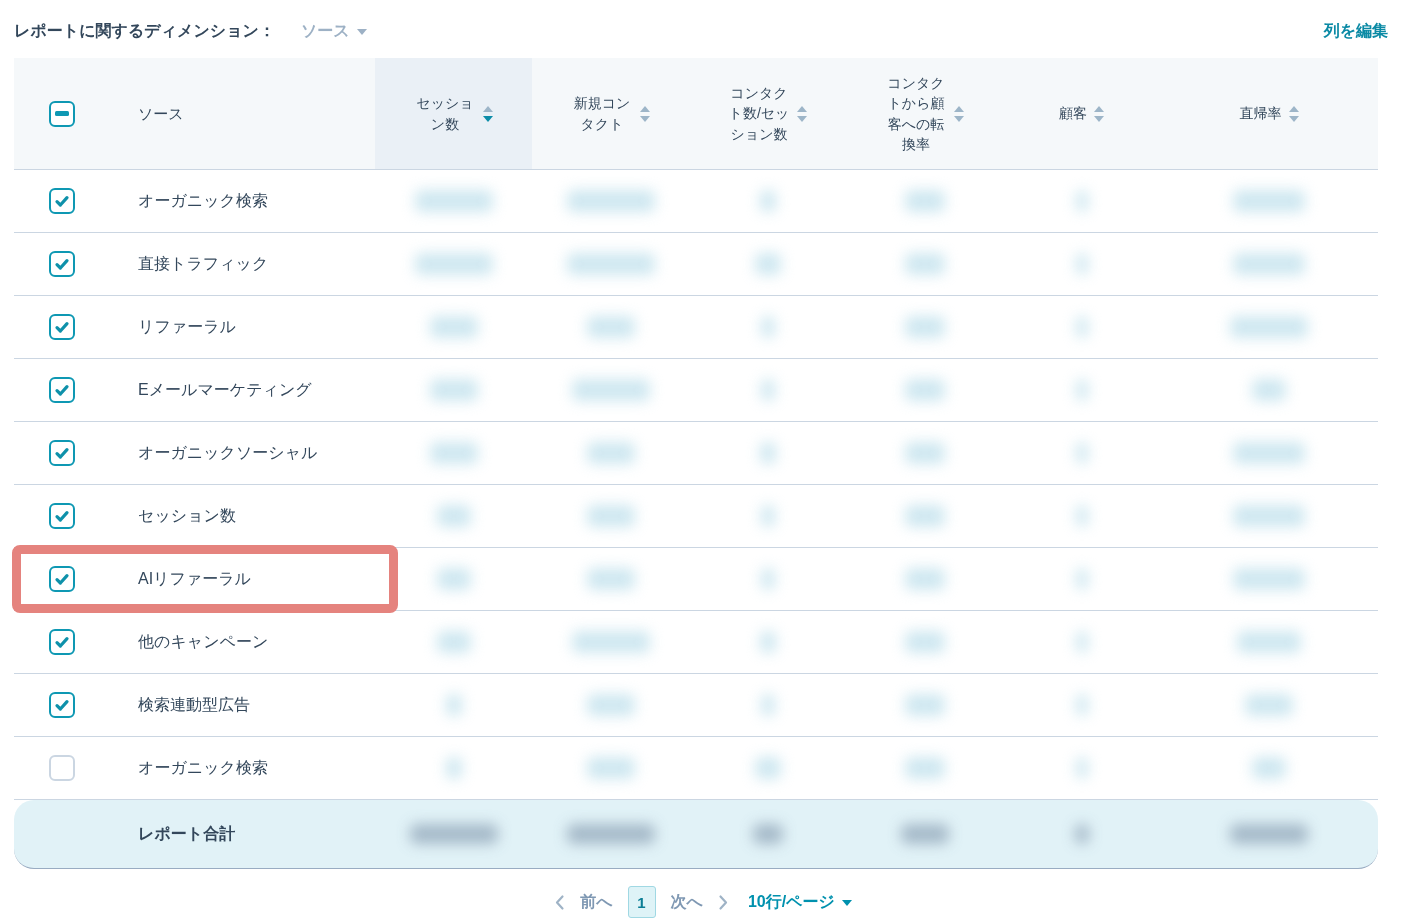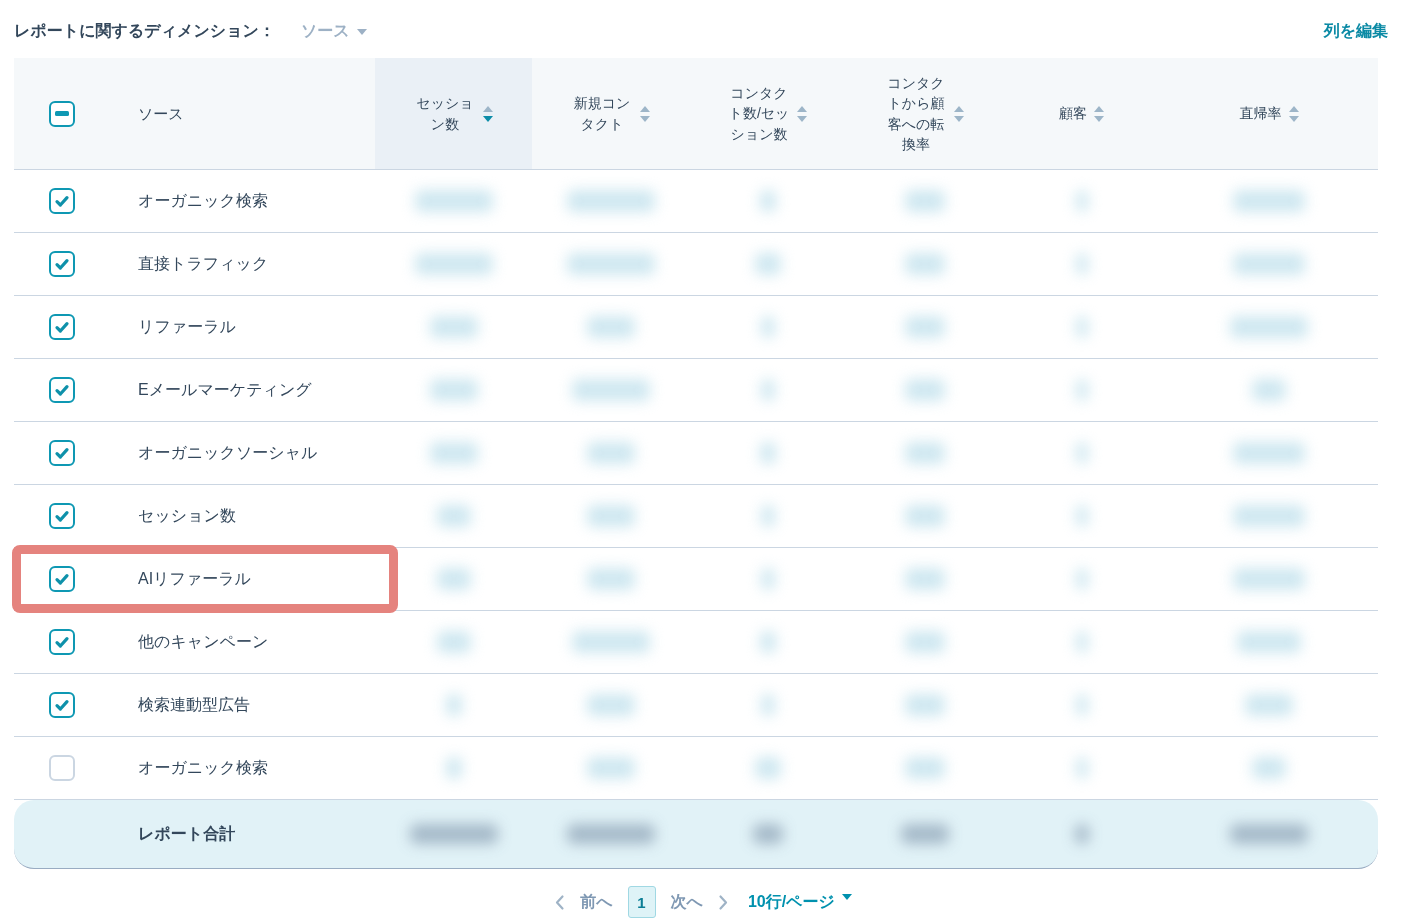--- a/index.html
+++ b/index.html
@@ -52,21 +52,21 @@
   .hl{position:absolute;left:-2px;top:-3px;width:386px;height:68px;box-sizing:border-box;
     border:9px solid #e5837e;border-radius:8px;pointer-events:none;z-index:3;}
 
   
   .pagination{display:flex;align-items:center;justify-content:center;gap:15px;margin-top:15px;height:36px;}
   .chev{display:flex;align-items:center;cursor:pointer;}
   .pg-label{font-size:16px;font-weight:700;color:#7f98b3;cursor:pointer;}
   .pg-current{width:26px;height:30px;display:flex;align-items:center;justify-content:center;
     background:#def3f7;border:1px solid #a0d8e3;border-radius:3px;color:#0b7d95;
     font-size:15px;font-weight:700;cursor:pointer;}
-  .rows-per-page{display:inline-flex;gap:7px;font-size:16px;font-weight:700;color:#0091ae;cursor:pointer;margin-left:4px;}
+  .rows-per-page{display:inline-flex;align-items:center;gap:7px;font-size:16px;font-weight:700;color:#0091ae;cursor:pointer;margin-left:4px;}
 </style>
 </head>
 <body>
 
 <div class="page">
 
   <div class="toolbar">
     <div class="toolbar-left">
       <span class="page-title">レポートに関するディメンション：</span>
       <span class="dim-select">

